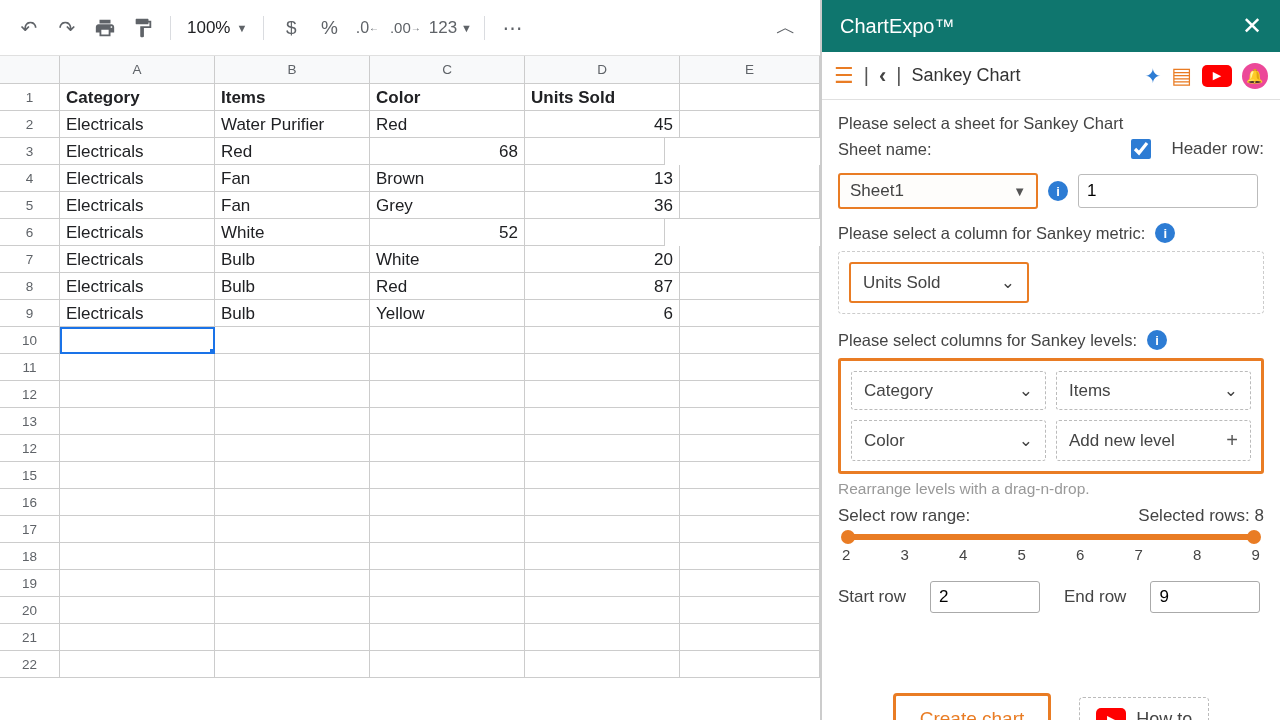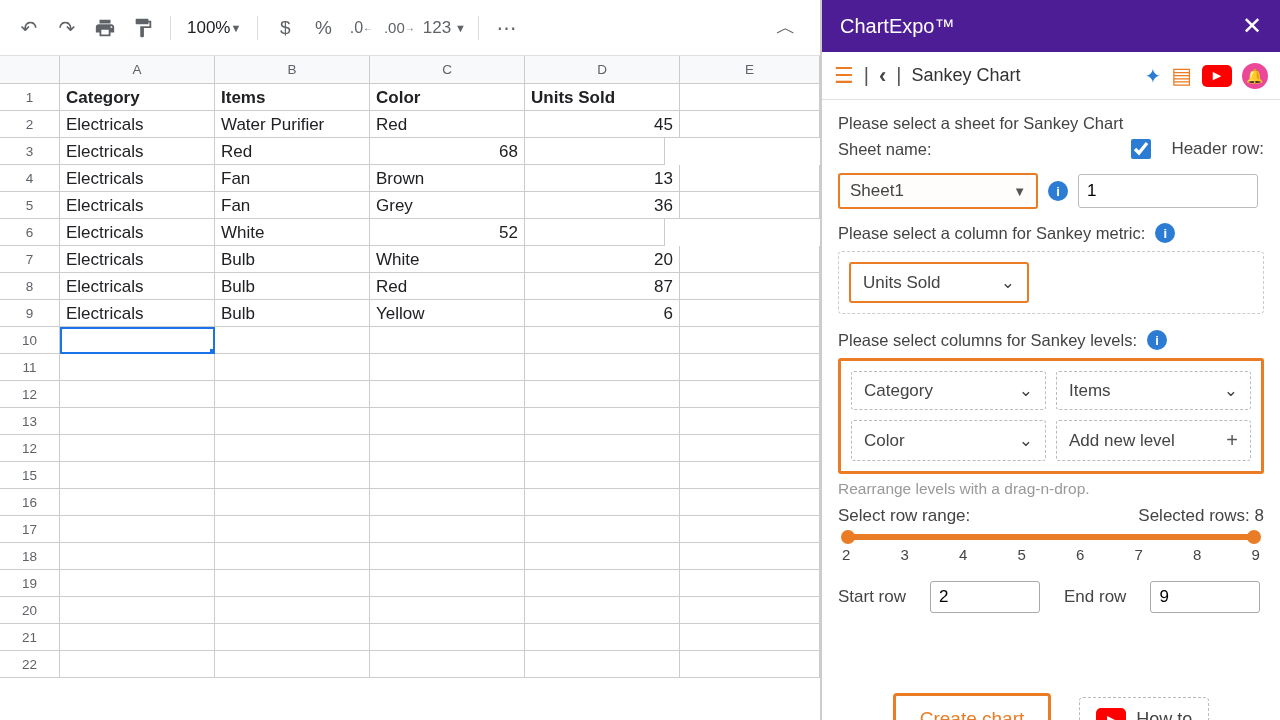--- a/index.html
+++ b/index.html
@@ -2,40 +2,40 @@
 <html><head>
 <meta charset="utf-8">
 <style>
 * { box-sizing: border-box; margin: 0; padding: 0; }
 body { font-family: Arial, sans-serif; font-size: 14px; color: #202124; width: 1280px; height: 720px; overflow: hidden; background: #fff; }
 .app { display: flex; height: 100%; }
 .sheet-area { flex: 1; display: flex; flex-direction: column; border-right: 2px solid #ccc; }
 .toolbar { display: flex; align-items: center; gap: 4px; padding: 8px 12px; height: 56px; border-bottom: 1px solid #e0e0e0; }
 .tb-icon { width: 34px; height: 34px; display: flex; align-items: center; justify-content: center; color: #5f6368; cursor: pointer; border-radius: 4px; font-size: 20px; }
 .tb-sep { width: 1px; height: 24px; background: #dadce0; margin: 0 6px; }
-.zoom-sel { font-size: 17px; color: #202124; padding: 2px 6px; display: flex; align-items: center; }
+.zoom-sel { font-size: 17px; color: #202124; padding: 2px 6px; display: flex; align-items: center; gap: 6px; }
 .caret { font-size: 11px; color: #5f6368; }
 .chev-up { margin-left: auto; padding-right: 12px; color: #5f6368; font-size: 20px; cursor: pointer; }
 .grid-wrap { display: flex; overflow: auto; flex: 1; }
 .rownums { width: 60px; }
 .rownums .corner { height: 28px; border-bottom: 1px solid #ccc; border-right: 1px solid #ccc; background: #f8f9fa; }
 .rownum { height: 27px; line-height: 27px; text-align: center; font-size: 13.5px; color: #5f6368; border-bottom: 1px solid #ccc; border-right: 1px solid #ccc; background: #fff; }
 .cols { flex: 1; }
 .colheads { display: flex; height: 28px; }
 .colhead { border-bottom: 1px solid #ccc; border-right: 1px solid #ccc; background: #f8f9fa; text-align: center; line-height: 28px; font-size: 13.5px; color: #5f6368; }
 .row { display: flex; height: 27px; }
 .cell { border-bottom: 1px solid #ccc; border-right: 1px solid #ccc; padding: 0 6px; line-height: 27px; font-size: 17px; overflow: hidden; white-space: nowrap; }
 .cell.num { text-align: right; }
 .cell.hdr { font-weight: bold; }
 .cell.sel { border: 2px solid #1a73e8; position: relative; }
 .cell.sel::after { content: ''; position: absolute; right: -3px; bottom: -3px; width: 6px; height: 6px; background: #1a73e8; }
 .wA { width: 155px; } .wB { width: 155px; } .wC { width: 155px; } .wD { width: 155px; } .wE { width: 140px; }
 
 .sidebar { width: 460px; background: #fff; display: flex; flex-direction: column; }
-.sb-header { background: #4c1d95; color: #fff; height: 52px; display: flex; align-items: center; padding: 0 18px; font-size: 20px; font-weight: 500; }
+.sb-header { background: #0f766e; color: #fff; height: 52px; display: flex; align-items: center; padding: 0 18px; font-size: 20px; font-weight: 500; }
 .sb-header .close { margin-left: auto; font-size: 24px; cursor: pointer; }
 .sb-nav { height: 48px; display: flex; align-items: center; padding: 0 12px; gap: 10px; border-bottom: 1px solid #e0e0e0; }
 .hamb { color: #E97C24; font-size: 22px; cursor: pointer; }
 .sb-nav-sep { color: #555; font-size: 20px; }
 .back { font-size: 22px; font-weight: bold; color: #444; cursor: pointer; }
 .chart-title { font-size: 18px; color: #333; }
 .sb-nav-right { margin-left: auto; display: flex; gap: 10px; align-items: center; }
 .ic-wand { color: #2d7cd4; font-size: 20px; }
 .ic-stack { color: #E97C24; font-size: 22px; }
 .ic-yt { background: #ff0000; color: #fff; width: 30px; height: 22px; border-radius: 5px; display: flex; align-items: center; justify-content: center; font-size: 11px; }

